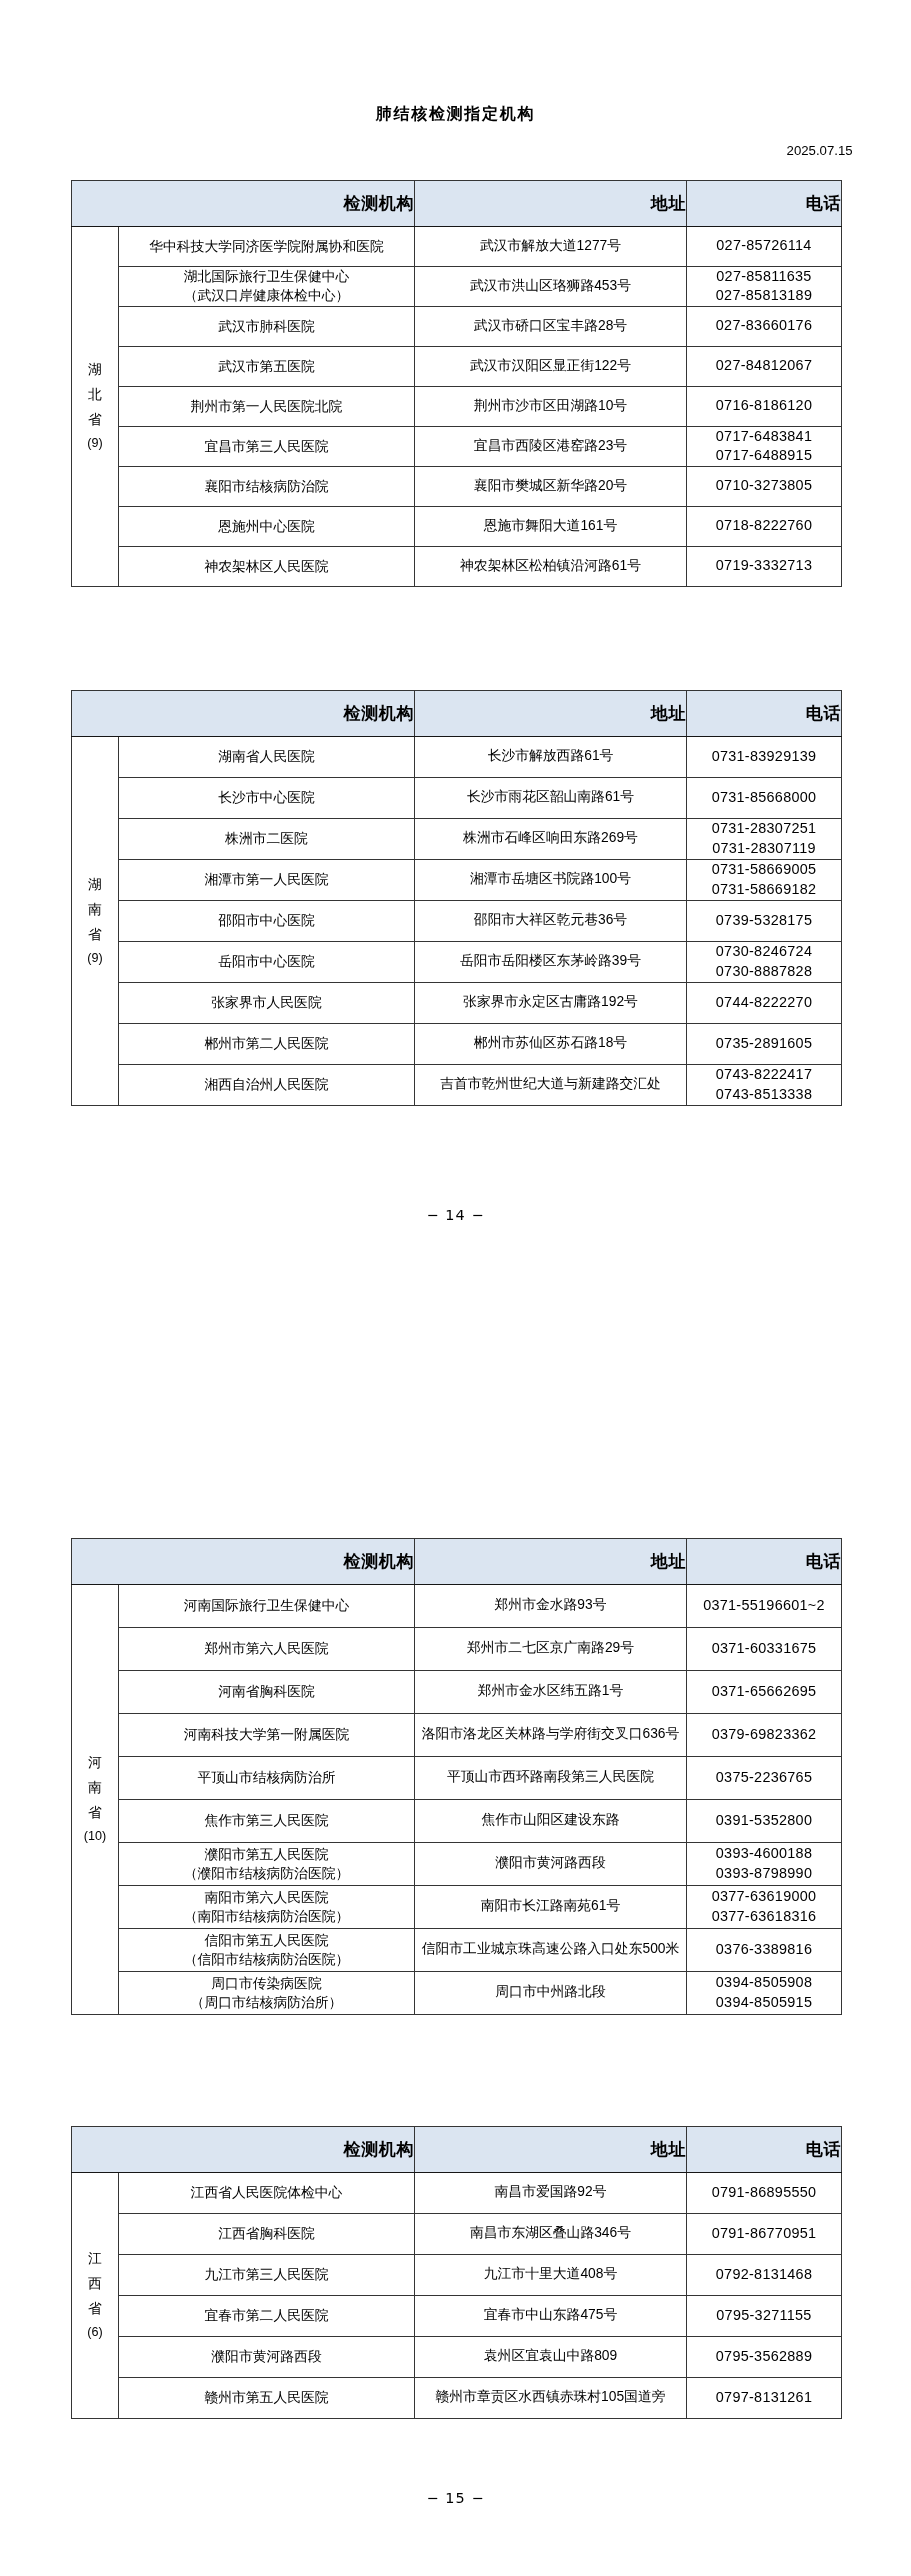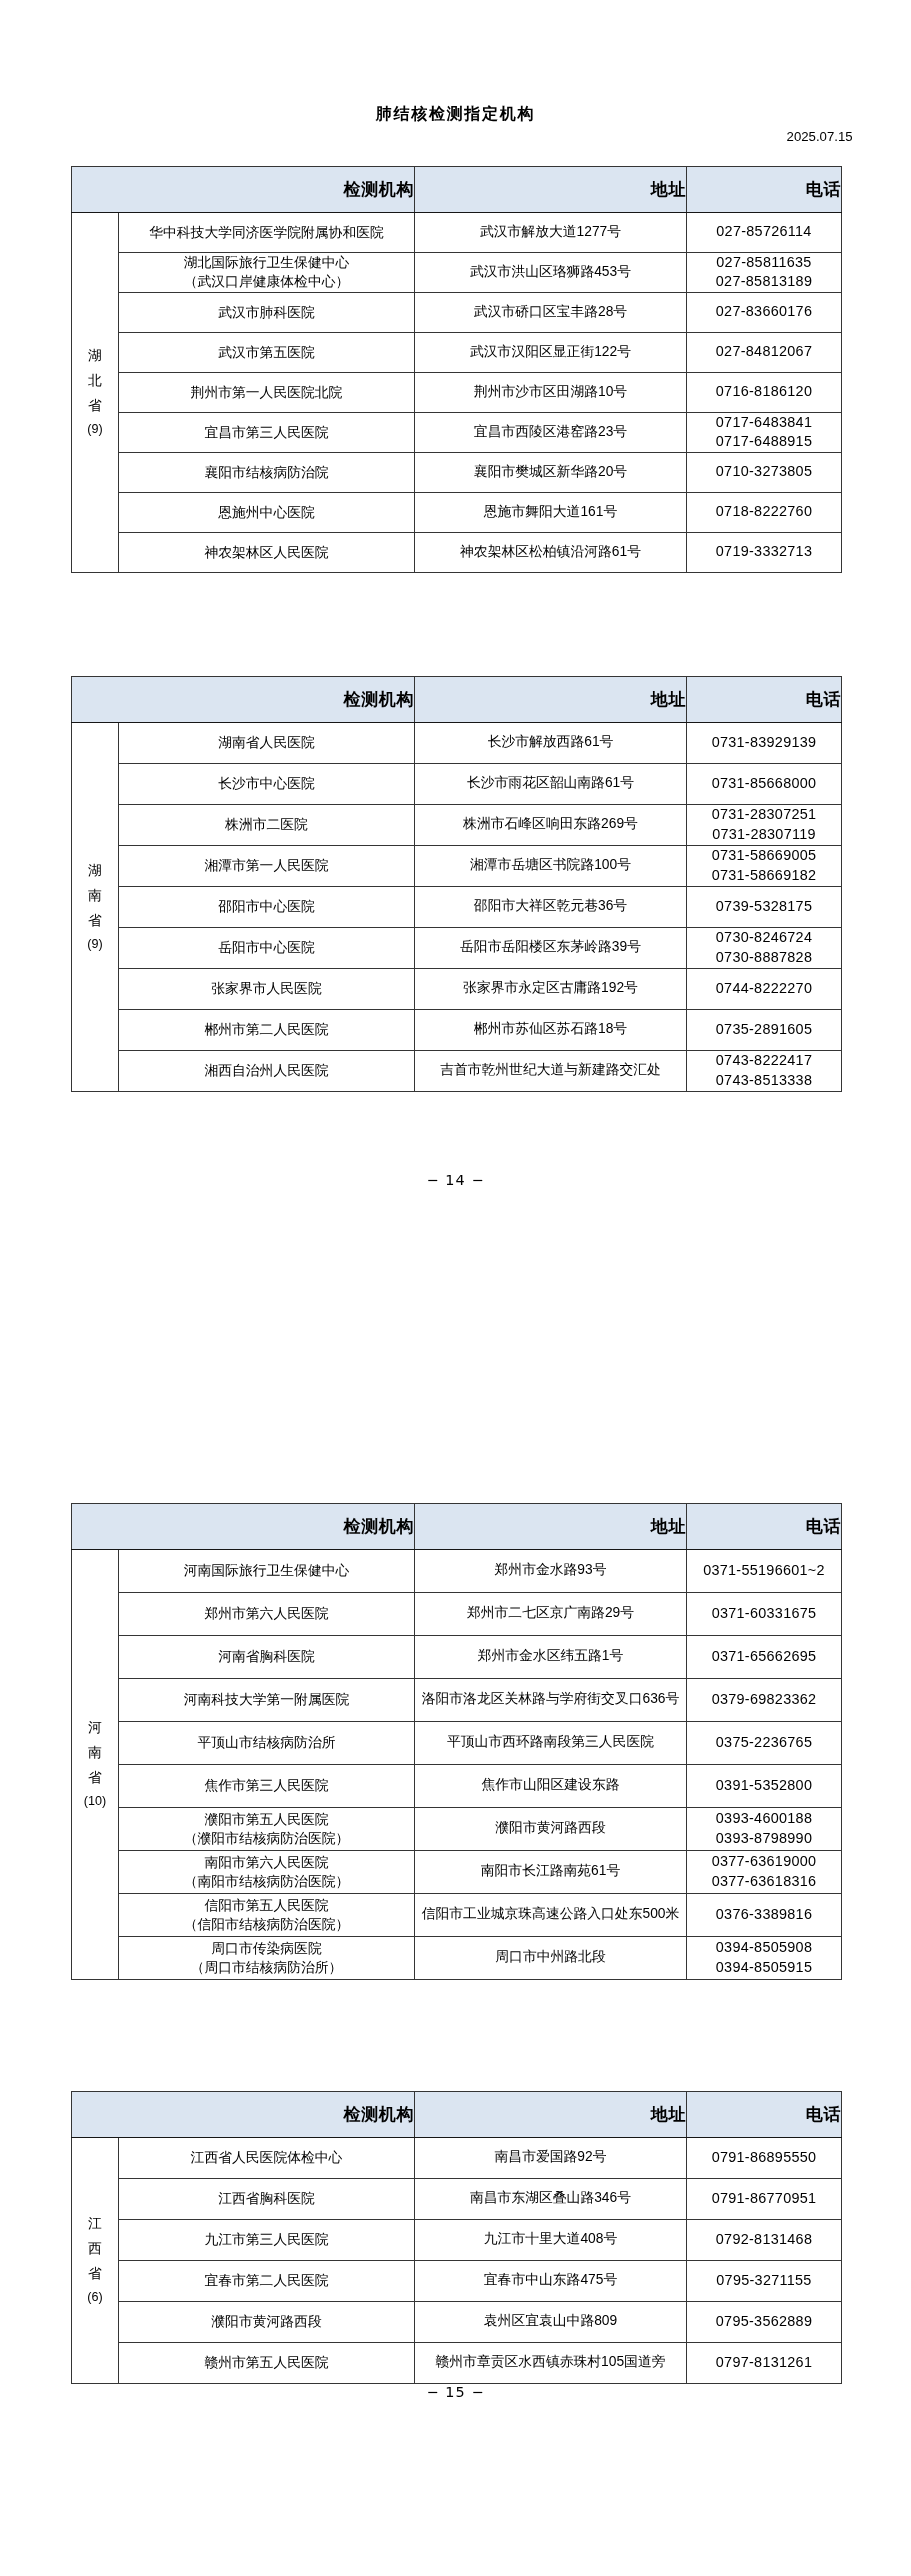--- a/index.html
+++ b/index.html
@@ -8,21 +8,21 @@
     font-family:"Liberation Sans","DejaVu Sans",sans-serif;
     -webkit-font-smoothing:antialiased;
   }
   .doc{margin-left:71px;width:769px;}
   .title{
     margin:0;padding-top:99px;text-align:center;
     font-family:"DejaVu Serif",serif;font-weight:700;
     font-size:16px;line-height:29px;letter-spacing:1.7px;
   }
   .date{
-    margin-top:1px;margin-right:-12.6px;text-align:right;
+    margin-top:15px;margin-right:-12.6px;text-align:right;
     font-size:13.2px;line-height:16px;font-weight:400;
   }
   .slot table{
     border-collapse:collapse;table-layout:fixed;width:769px;
     border:1.7px solid #161616;
   }
   .slot th,.slot td{border:1.1px solid #353535;padding:0;}
   .slot thead th{
     background:#dbe5f1;height:45px;text-align:right;vertical-align:middle;
     font-size:17px;font-weight:700;letter-spacing:0.6px;
@@ -39,24 +39,24 @@
   .t0 tbody tr{height:40px;}
   .t1 tbody tr{height:41px;}
   .t2 tbody tr{height:43px;}
   .t3 tbody tr{height:41px;}
   .s0{margin-top:20.7px;}
   .s1{margin-top:103px;}
   .page-marker{
     text-align:center;font-size:14.4px;line-height:17px;
     font-family:"DejaVu Sans",sans-serif;letter-spacing:1.1px;
   }
-  .pm14{margin-top:80px;}
+  .pm14{margin-top:101px;}
   .s2{margin-top:314px;}
   .s3{margin-top:111px;}
-  .pm15{padding-bottom:69px;}
+  .pm15{margin-top:71px;padding-bottom:69px;}
 </style>
 </head>
 <body>
 
 <div class="doc">
   <h1 class="title">肺结核检测指定机构</h1>
   <div class="date">2025.07.15</div>
 
   <div class="slot s0">
       <table class="t0">

